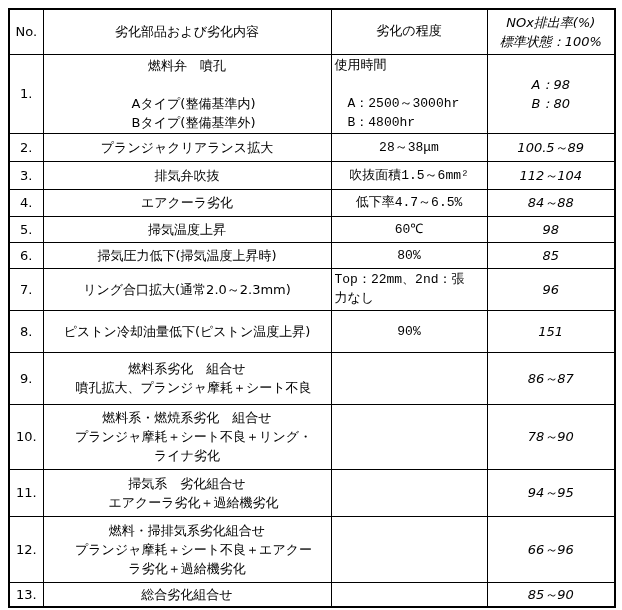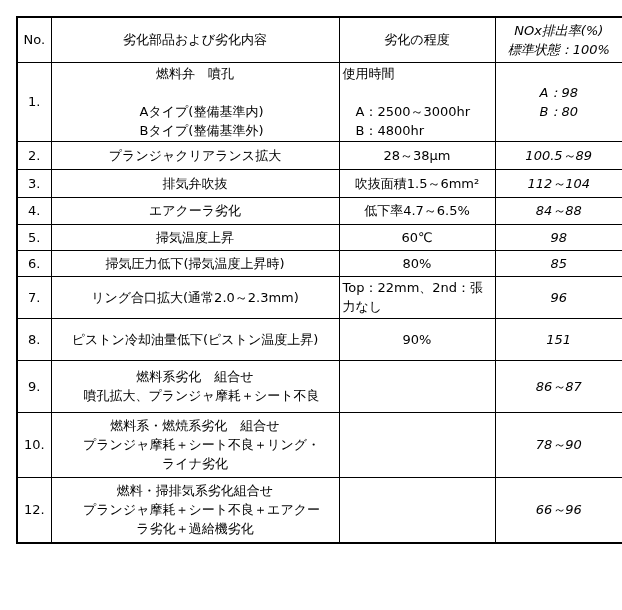--- a/index.html
+++ b/index.html
@@ -7,21 +7,21 @@
     padding: 0;
     background: #ffffff;
   }
   body {
     width: 622px;
     height: 610px;
     font-family: "DejaVu Sans", sans-serif;
     color: #000000;
   }
   .page {
-    padding: 16px;
+    padding: 8px;
     box-sizing: border-box;
     width: 622px;
     height: 610px;
   }
   table.deg-table {
     border-collapse: collapse;
     table-layout: fixed;
     width: 606px;
     border: 2px solid #000000;
     font-size: 13px;
@@ -31,21 +31,21 @@
     border: 1px solid #000000;
     vertical-align: middle;
     padding: 1px 3px;
     white-space: pre-wrap;
     line-height: 19px;
     overflow: hidden;
     box-sizing: border-box;
   }
   td.c-no   { text-align: center; padding: 1px 1px; }
   td.c-cont { text-align: center; }
-  td.c-deg  { text-align: center; }
+  td.c-deg  { text-align: center; font-family: Liberation Mono, monospace; }
   td.c-deg.left { text-align: left; }
   td.c-nox  { text-align: center; padding: 1px 1px; font-style: italic; }
   tr.hdr td { text-align: center; font-weight: normal; }
 </style>
 </head>
 <body>
 
 <div class="page">
   <table class="deg-table">
     <colgroup>
@@ -126,23 +126,36 @@
         <td class="c-nox">86～87</td>
       </tr>
       <tr style="height:65px">
         <td class="c-no">10.</td>
         <td class="c-cont">燃料系・燃焼系劣化　組合せ
 　プランジャ摩耗＋シート不良＋リング・
 ライナ劣化</td>
         <td class="c-deg"></td>
         <td class="c-nox">78～90</td>
       </tr>
+      <tr style="height:47px">
+        <td class="c-no">11.</td>
+        <td class="c-cont">掃気系　劣化組合せ
+　エアクーラ劣化＋過給機劣化</td>
+        <td class="c-deg"></td>
+        <td class="c-nox">94～95</td>
+      </tr>
       <tr style="height:66px">
         <td class="c-no">12.</td>
         <td class="c-cont">燃料・掃排気系劣化組合せ
 　プランジャ摩耗＋シート不良＋エアクー
 ラ劣化＋過給機劣化</td>
         <td class="c-deg"></td>
         <td class="c-nox">66～96</td>
       </tr>
+      <tr style="height:25px">
+        <td class="c-no">13.</td>
+        <td class="c-cont">総合劣化組合せ</td>
+        <td class="c-deg"></td>
+        <td class="c-nox">85～90</td>
+      </tr>
     </tbody>
   </table>
 </div>
 
 </body></html>

